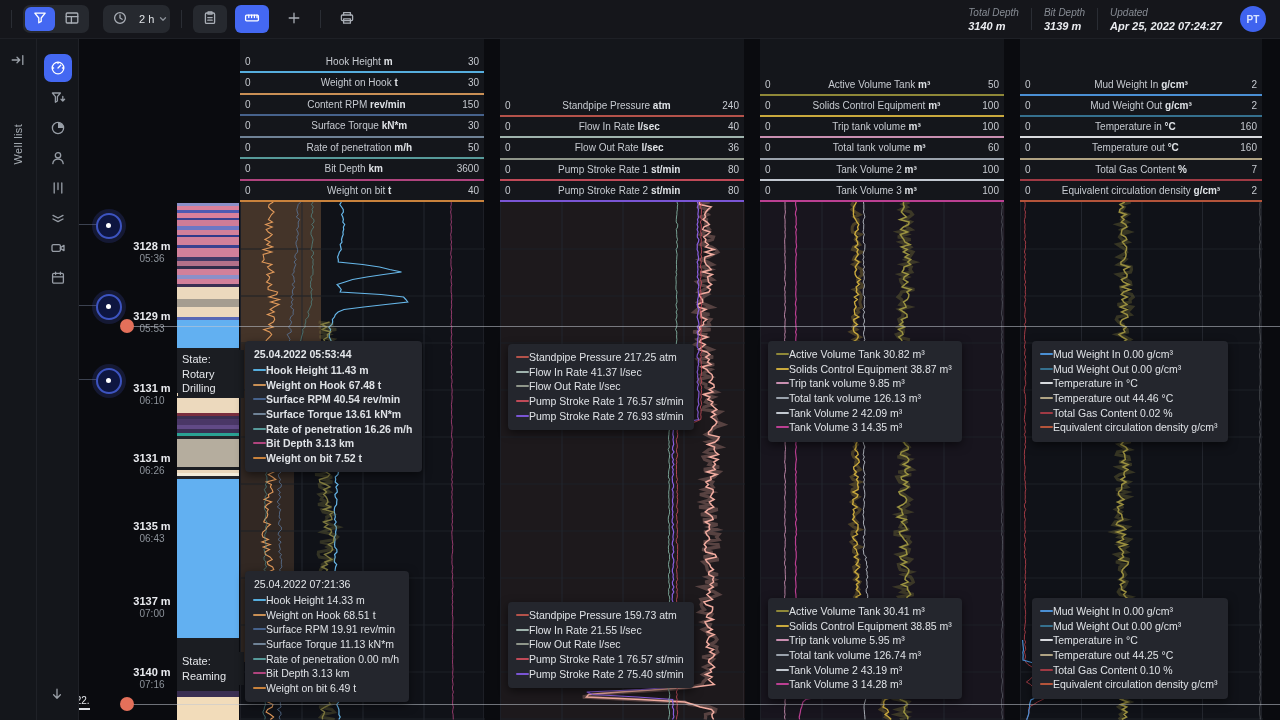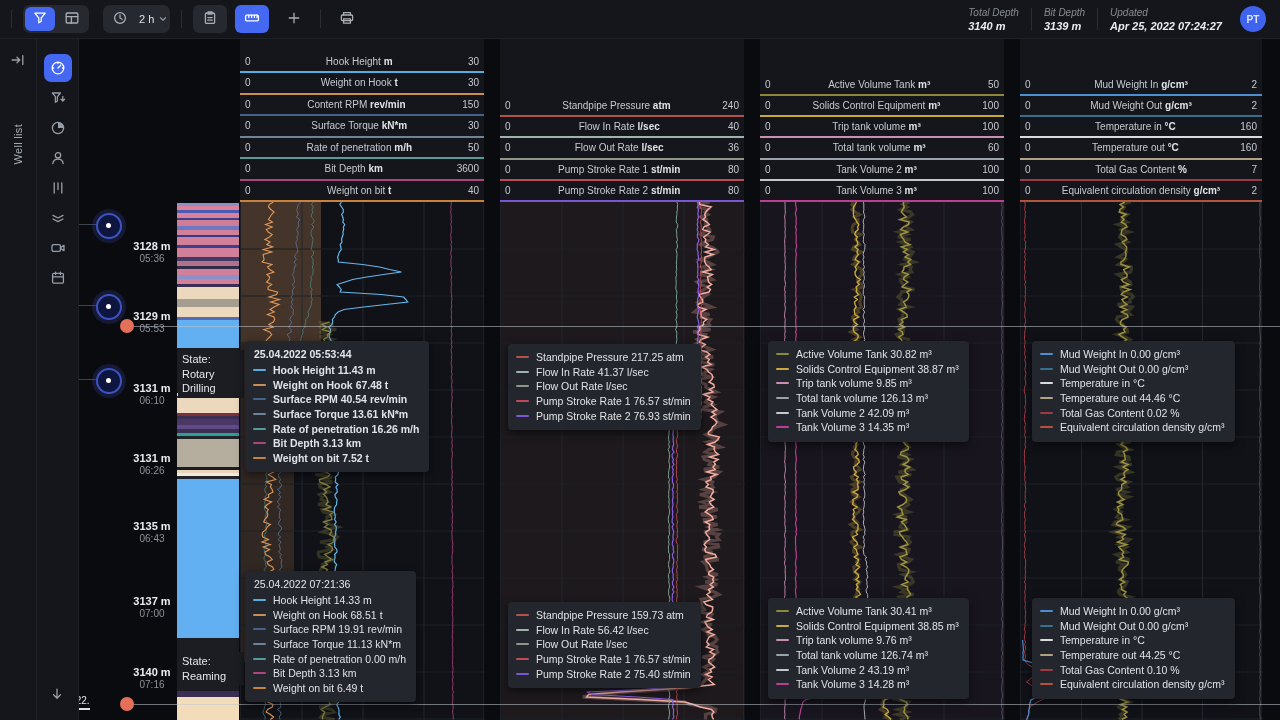--- a/index.html
+++ b/index.html
@@ -59,21 +59,21 @@
         padding:0 5px;font-size:10px;color:#c6cad0;cursor:pointer;}
   .trow .mid{flex:1;text-align:center;white-space:nowrap;overflow:hidden;}
   .trow b{font-weight:bold;color:#dfe2e6;}
   .plot{position:absolute;left:0;right:0;top:164px;bottom:0;background:#101218;border-left:1px solid #1d1f26;border-right:1px solid #1d1f26;}
   
   .xline{position:absolute;height:1px;background:rgba(195,200,210,.55);z-index:15;}
   .xdot{position:absolute;width:14px;height:14px;border-radius:50%;background:#e4705a;z-index:16;}
   .tooltip{position:absolute;background:#24262d;border-radius:4px;padding:6px 10px 7px 8px;z-index:30;
            box-shadow:0 3px 10px rgba(0,0,0,.55);white-space:nowrap;}
   .tooltip .time{font-size:10.5px;color:#e3e6ea;margin:1px 0 3px 1px;}
-  .ttrow{display:flex;align-items:center;gap:7px;height:14.6px;font-size:10.5px;color:#dfe2e6;}
+  .ttrow{display:flex;align-items:center;height:14.6px;font-size:10.5px;color:#dfe2e6;}
   .dash{width:13px;height:2px;border-radius:1px;flex:none;}
 </style>
 </head>
 <body>
 
 <div id="app">
 
   <div class="topbar">
     <div class="tdiv"></div>
     <div class="tgroup">
@@ -621,21 +621,21 @@
                    <span>Pump Stroke Rate 2 76.93 st/min</span>
       </div>
     </div>
     <div class="tooltip" style="left: 508px; top: 602px;">
       <div class="ttrow">
         <span class="dash" style="background:#b4524a"></span>
                    <span>Standpipe Pressure 159.73 atm</span>
       </div>
       <div class="ttrow">
         <span class="dash" style="background:#9fb3ad"></span>
-                   <span>Flow In Rate 56.42 l/sec</span>
+                   <span>Flow In Rate 21.55 l/sec</span>
       </div>
       <div class="ttrow">
         <span class="dash" style="background:#8f968a"></span>
                    <span>Flow Out Rate l/sec</span>
       </div>
       <div class="ttrow">
         <span class="dash" style="background:#c04a58"></span>
                    <span>Pump Stroke Rate 1 76.57 st/min</span>
       </div>
       <div class="ttrow">
@@ -673,21 +673,21 @@
       <div class="ttrow">
         <span class="dash" style="background:#8f8838"></span>
                    <span>Active Volume Tank 30.41 m³</span>
       </div>
       <div class="ttrow">
         <span class="dash" style="background:#c9a93d"></span>
                    <span>Solids Control Equipment 38.85 m³</span>
       </div>
       <div class="ttrow">
         <span class="dash" style="background:#c98fb1"></span>
-                   <span>Trip tank volume 9.76 m³</span>
+                   <span>Trip tank volume 5.95 m³</span>
       </div>
       <div class="ttrow">
         <span class="dash" style="background:#9aa2ac"></span>
                    <span>Total tank volume 126.74 m³</span>
       </div>
       <div class="ttrow">
         <span class="dash" style="background:#c2c8d0"></span>
                    <span>Tank Volume 2 43.19 m³</span>
       </div>
       <div class="ttrow">

